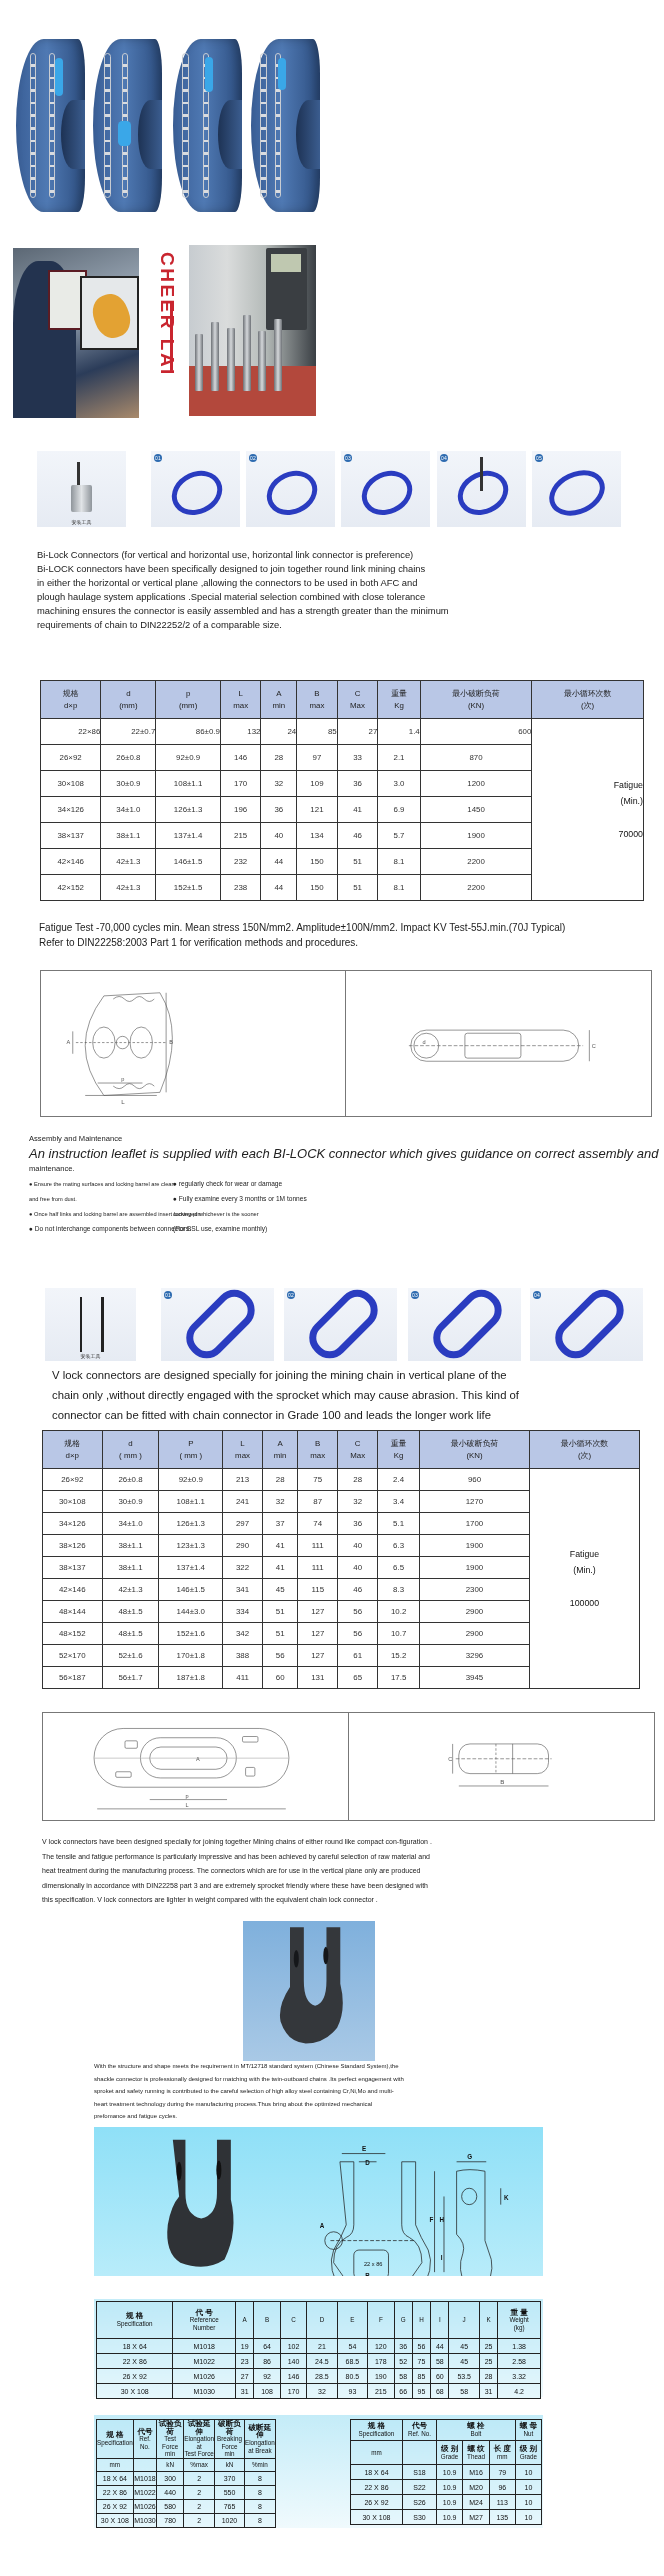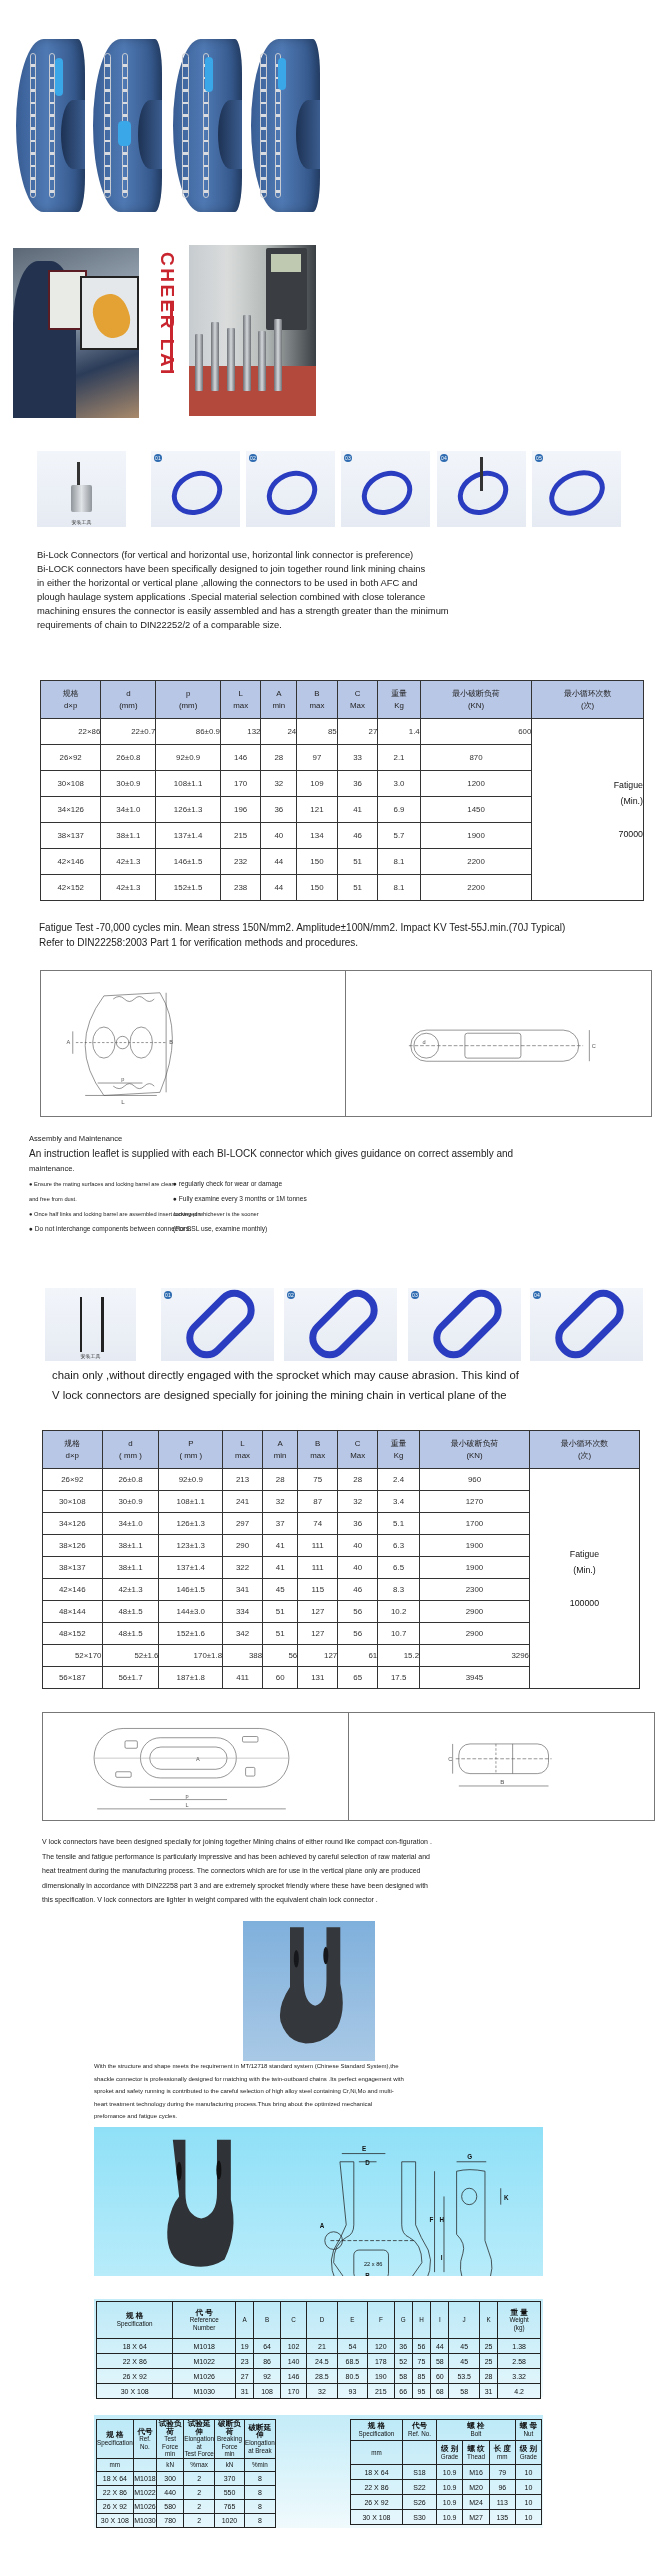--- a/index.html
+++ b/index.html
@@ -306,21 +306,21 @@
     <rect x="190" y="100" width="90" height="40" rx="4"></rect>
     <line x1="100" y1="120" x2="380" y2="120" stroke-dasharray="6 3"></line>
     <line x1="390" y1="95" x2="390" y2="145"></line>
     <text x="122" y="117" font-size="9" fill="#555" stroke="none">d</text>
     <text x="394" y="124" font-size="9" fill="#555" stroke="none">C</text>
   </svg>
 </div>
 
 <div class="maint" style="top:1131px;">
   <p style="font-size:7.6px; line-height:15px;">Assembly and Maintenance</p>
-  <p style="font-size:10px; line-height:15px; white-space:nowrap;">An instruction leaflet is supplied with each BI-LOCK connector which gives guidance on correct assembly and</p>
+  <p style="font-size:13px; line-height:15px; white-space:nowrap;font-style:italic;">An instruction leaflet is supplied with each BI-LOCK connector which gives guidance on correct assembly and</p>
   <p style="font-size:7.6px; line-height:15px;">maintenance.</p>
   <div class="row">
       <span class="c1">● Ensure the mating surfaces and locking barrel are clean</span>
       <span class="c2">● regularly check for wear or damage</span>
     </div>
   <div class="row">
       <span class="c1">   and free from dust.</span>
       <span class="c2">● Fully examine every 3 months or 1M tonnes</span>
     </div>
   <div class="row">
@@ -349,22 +349,23 @@
 <div class="thumb" style="left:408px; top:1288px; width:113px; height:73px;">
   <div class="num">03</div>
     <div class="part vlock"></div>
 </div>
 <div class="thumb" style="left:530px; top:1288px; width:113px; height:73px;">
   <div class="num">04</div>
     <div class="part vlock"></div>
 </div>
 
 <div class="para" style="top:1365px; left:52px; font-size:11.3px; line-height:20px;">
+  <p>V lock connectors are designed specially for joining the mining chain in vertical plane of the</p>
   <p>chain only ,without directly engaged with the sprocket which may cause abrasion. This kind of</p>
-  <p>V lock connectors are designed specially for joining the mining chain in vertical plane of the</p>
+  <p>connector can be fitted with chain connector in Grade 100 and leads the longer work life</p>
 </div>
 
 <table class="spec" id="vlock-table" style="left:42px; top:1430px; width:598px;">
   <thead>
       <tr>
         <th style="height: 38px;">规格
 d×p</th>
         <th style="height: 38px;">d
 ( mm )</th>
         <th style="height: 38px;">P
@@ -471,21 +472,21 @@
         <td>48×152</td>
         <td>48±1.5</td>
         <td>152±1.6</td>
         <td>342</td>
         <td>51</td>
         <td>127</td>
         <td>56</td>
         <td>10.7</td>
         <td>2900</td>
       </tr>
-      <tr style="height: 22px; text-align: right;">
+      <tr style="height: 22px;">
         <td>52×170</td>
         <td>52±1.6</td>
         <td>170±1.8</td>
         <td>388</td>
         <td>56</td>
         <td>127</td>
         <td>61</td>
         <td>15.2</td>
         <td>3296</td>
       </tr>

